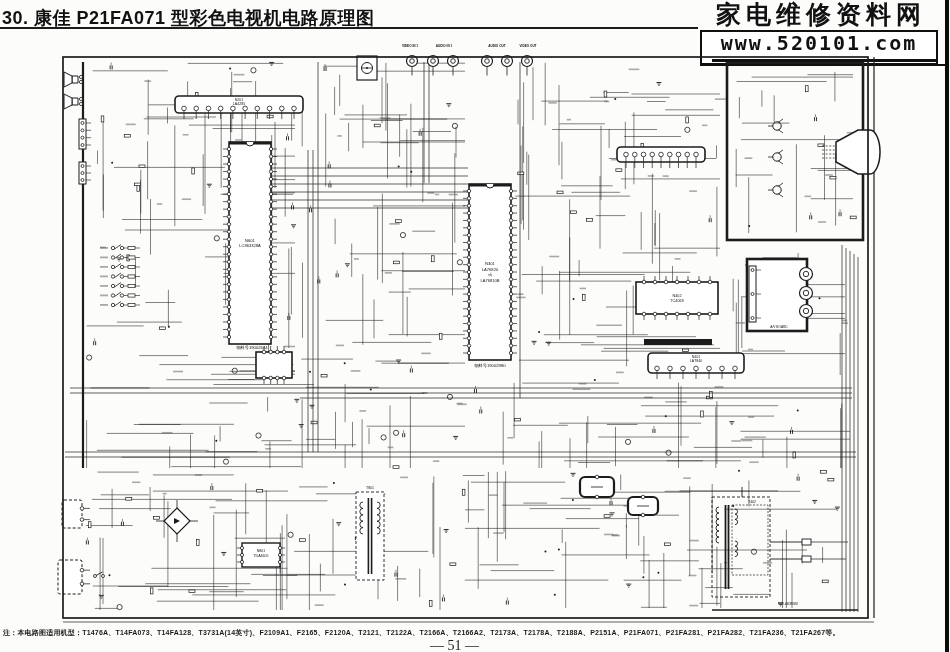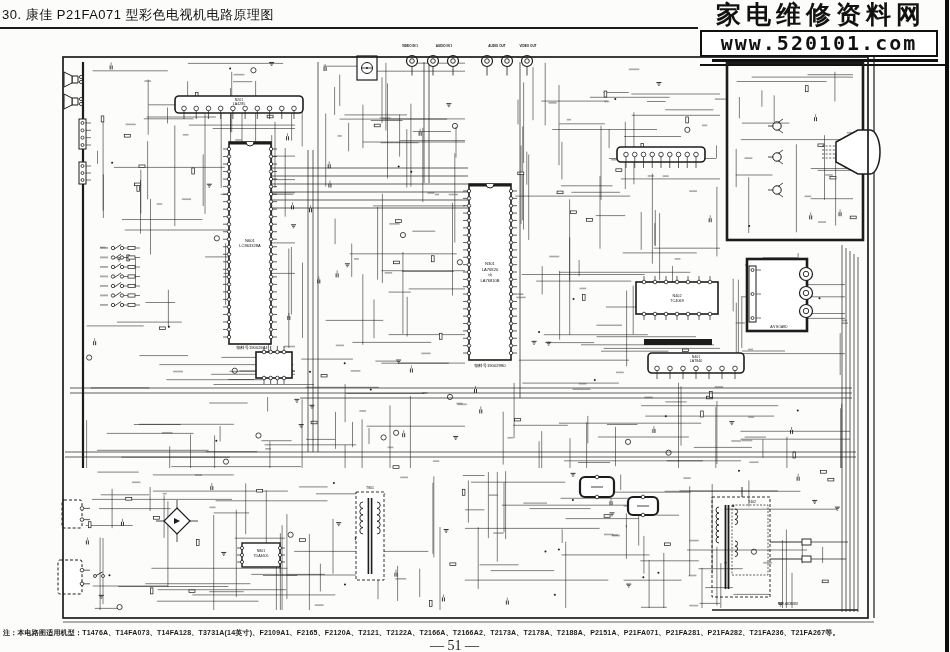--- a/index.html
+++ b/index.html
@@ -1,23 +1,23 @@
 <!DOCTYPE html>
 <html><head>
 <meta charset="utf-8">
 <style>
   html,body{margin:0;padding:0;}
   body{background:#ffffff;}
   .page{position:relative;width:950px;height:652px;background:#fcfcfb;overflow:hidden;
         font-family:"Liberation Sans",sans-serif;color:#111;}
-  .title{position:absolute;left:2px;top:6px;font-size:13px;font-weight:normal;letter-spacing:.5px;white-space:nowrap;}
+  .title{position:absolute;left:2px;top:6px;font-size:18px;font-weight:bold;letter-spacing:.5px;white-space:nowrap;}
   .title-rule{position:absolute;left:0;top:27px;width:698px;height:2px;background:#1b1b1b;}
   .wm-title{position:absolute;left:702px;top:-2px;width:238px;text-align:center;font-size:25px;font-weight:bold;
             font-family:"DejaVu Serif",serif;letter-spacing:5px;white-space:nowrap;}
-  .wm-box{position:absolute;left:700px;top:30px;width:238px;height:27px;border:2.5px solid #101010;
+  .wm-box{position:absolute;left:700px;top:30px;width:238px;height:35px;border:2.5px solid #101010;
           box-sizing:border-box;text-align:center;line-height:22px;font-size:20px;font-weight:bold;
           font-family:"DejaVu Sans Mono",monospace;letter-spacing:2px;background:#fff;}
   .wm-underline-a{position:absolute;left:712px;top:59px;width:226px;height:3px;background:#101010;}
   .wm-underline-b{position:absolute;left:700px;top:64px;width:246px;height:1.5px;background:#101010;}
   .right-edge{position:absolute;left:945px;top:0;width:4px;height:652px;background:#0c0c0c;}
   .note{position:absolute;left:3px;top:628px;width:930px;font-size:7px;font-weight:bold;
         letter-spacing:.2px;white-space:nowrap;color:#1a1a1a;}
   .page-num{position:absolute;left:430px;top:638px;font-size:14px;font-family:"Liberation Serif",serif;color:#1a1a1a;}
   svg{position:absolute;left:0;top:0;}
   text{font-family:"Liberation Sans",sans-serif;}

